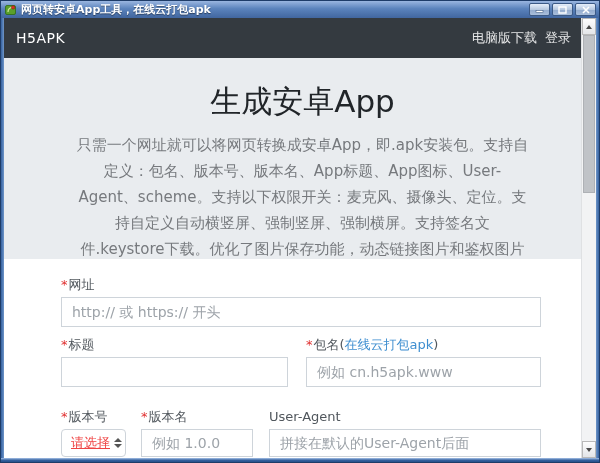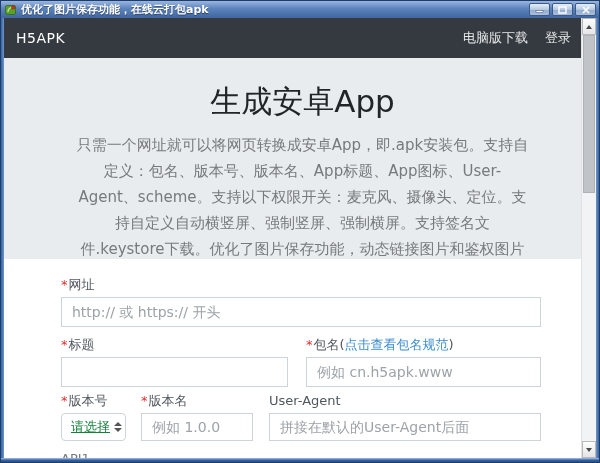--- a/index.html
+++ b/index.html
@@ -40,21 +40,21 @@
     background:linear-gradient(270deg,#35619f,#6f96c9); }
   .border-bottom{ position:absolute; left:0; right:0; bottom:0; height:4px;
     background:linear-gradient(180deg,#a8c3e8,#35619f 55%,#27508c); }
   
   .navbar {
     position:absolute; top:17px; left:3px; right:18px; height:40px;
     background:#343a40; display:flex; align-items:center;
     padding:0 10px 0 12px;
   }
   .brand { color:#ffffff; font-size:14px; font-weight:500; letter-spacing:.5px; }
-  .nav-links { margin-left:auto; display:flex; gap:17px; }
+  .nav-links { margin-left:auto; display:flex; gap:8px; }
   .nav-link { color:rgba(255,255,255,.88); font-size:13px; cursor:pointer; white-space:nowrap; }
   .hero {
     position:absolute; top:57px; left:3px; right:18px; height:201px;
     background:#e9ecef; text-align:center; padding-top:26px;padding-left:20px;
   }
   .hero-title { font-size:31px; font-weight:500; color:#212529; line-height:1.15; }
   .hero-desc {
     width:452px; margin:12px auto 0; font-size:15px; line-height:1.74;
     color:#76797d; text-align:center;
   }
@@ -72,30 +72,30 @@
   .text-input {
     width:100%; height:30px; border:1px solid #ced4da; border-radius:0;
     padding:0 10px; font-size:14px; color:#495057; background:#fff; outline:none;
     font-family:"DejaVu Sans","Liberation Sans",sans-serif;
   }
   .text-input::placeholder { color:#9da3a9; opacity:1; }
   .form-row { display:flex; }
   .row2 { margin-top:10px; }
   .row2 .col-left  { width:227px; margin-right:18px; }
   .row2 .col-right { width:235px; }
-  .row3 { margin-top:6px; }
+  .row3 { margin-top:22px; }
   .row3 .col-ver   { width:65px;  margin-right:15px; }
   .row3 .col-vname { width:112px; margin-right:16px; }
   .row3 .col-ua    { width:272px; }
   .row3 .text-input { height:28px; }
   .select-box {
     height:28px; border:1px solid #ced4da; border-radius:4px; background:#fff;
     display:flex; align-items:center; padding:0 7px 0 9px; cursor:pointer;
   }
-  .select-text { font-size:13px; color:#15803d; flex:1; white-space:nowrap;text-decoration:underline; }
+  .select-text { font-size:13px; color:#ef4444; flex:1; white-space:nowrap;text-decoration:underline; }
   .select-arrows { display:flex; flex-direction:column; gap:2px; margin-left:4px; }
   .tri-up    { width:0; height:0; border-left:4px solid transparent; border-right:4px solid transparent; border-bottom:4px solid #555; }
   .tri-down  { width:0; height:0; border-left:4px solid transparent; border-right:4px solid transparent; border-top:4px solid #555; }
   .api-label { margin-top:10px; font-size:13px; color:#75797d; }
   
   .scrollbar {
     position:absolute; top:17px; right:3px; bottom:4px; width:15px;
     background:#f2f3f4; border-left:1px solid #dfe1e3;
   }
   .sb-btn {
@@ -117,21 +117,21 @@
 <body>
 
 <div class="window">
 
   <div class="titlebar">
     <svg class="favicon" viewBox="0 0 11 11">
       <rect x="0.5" y="1.5" width="10" height="9" rx="1.5" fill="#5aa02c" stroke="#2e6b12" stroke-width="0.8"></rect>
       <path d="M3 8 C3 5.5 5 3.5 8 3.2" stroke="#cfe89a" stroke-width="1.2" fill="none"></path>
       <circle cx="8.1" cy="3.4" r="1.7" fill="#d93025" stroke="#8c1208" stroke-width="0.5"></circle>
     </svg>
-    <div class="titlebar-text">优化了图片保存功能，在线云打包apk</div>
+    <div class="titlebar-text">网页转安卓App工具，在线云打包apk</div>
     <div class="win-controls">
       <div class="win-btn">
         <svg width="9" height="7" viewBox="0 0 9 7">
             <rect x="1" y="4.5" width="7" height="2" fill="#ffffff" stroke="#2b4a75" stroke-width="0.5"></rect>
           </svg>
       </div>
       <div class="win-btn">
         <svg width="9" height="8" viewBox="0 0 9 8">
             <rect x="1" y="1" width="7" height="6" fill="none" stroke="#ffffff" stroke-width="1.4"></rect>
           </svg>
@@ -173,21 +173,21 @@
       
       <div class="form-row row2">
         <div class="col-left">
           <label class="field-label">
             <span class="req">*</span><span>标题</span>
           </label>
           <input class="text-input" type="text" placeholder="" style="">
         </div>
         <div class="col-right">
           <label class="field-label">
-            <span class="req">*</span><span>包名(</span><span class="link">点击查看包名规范</span><span>)</span>
+            <span class="req">*</span><span>包名(</span><span class="link">在线云打包apk</span><span>)</span>
           </label>
           <input class="text-input" type="text" placeholder="例如 cn.h5apk.www" style="">
         </div>
       </div>
 
       
       <div class="form-row row3">
         <div class="col-ver">
           <label class="field-label">
             <span class="req">*</span><span>版本号</span>

